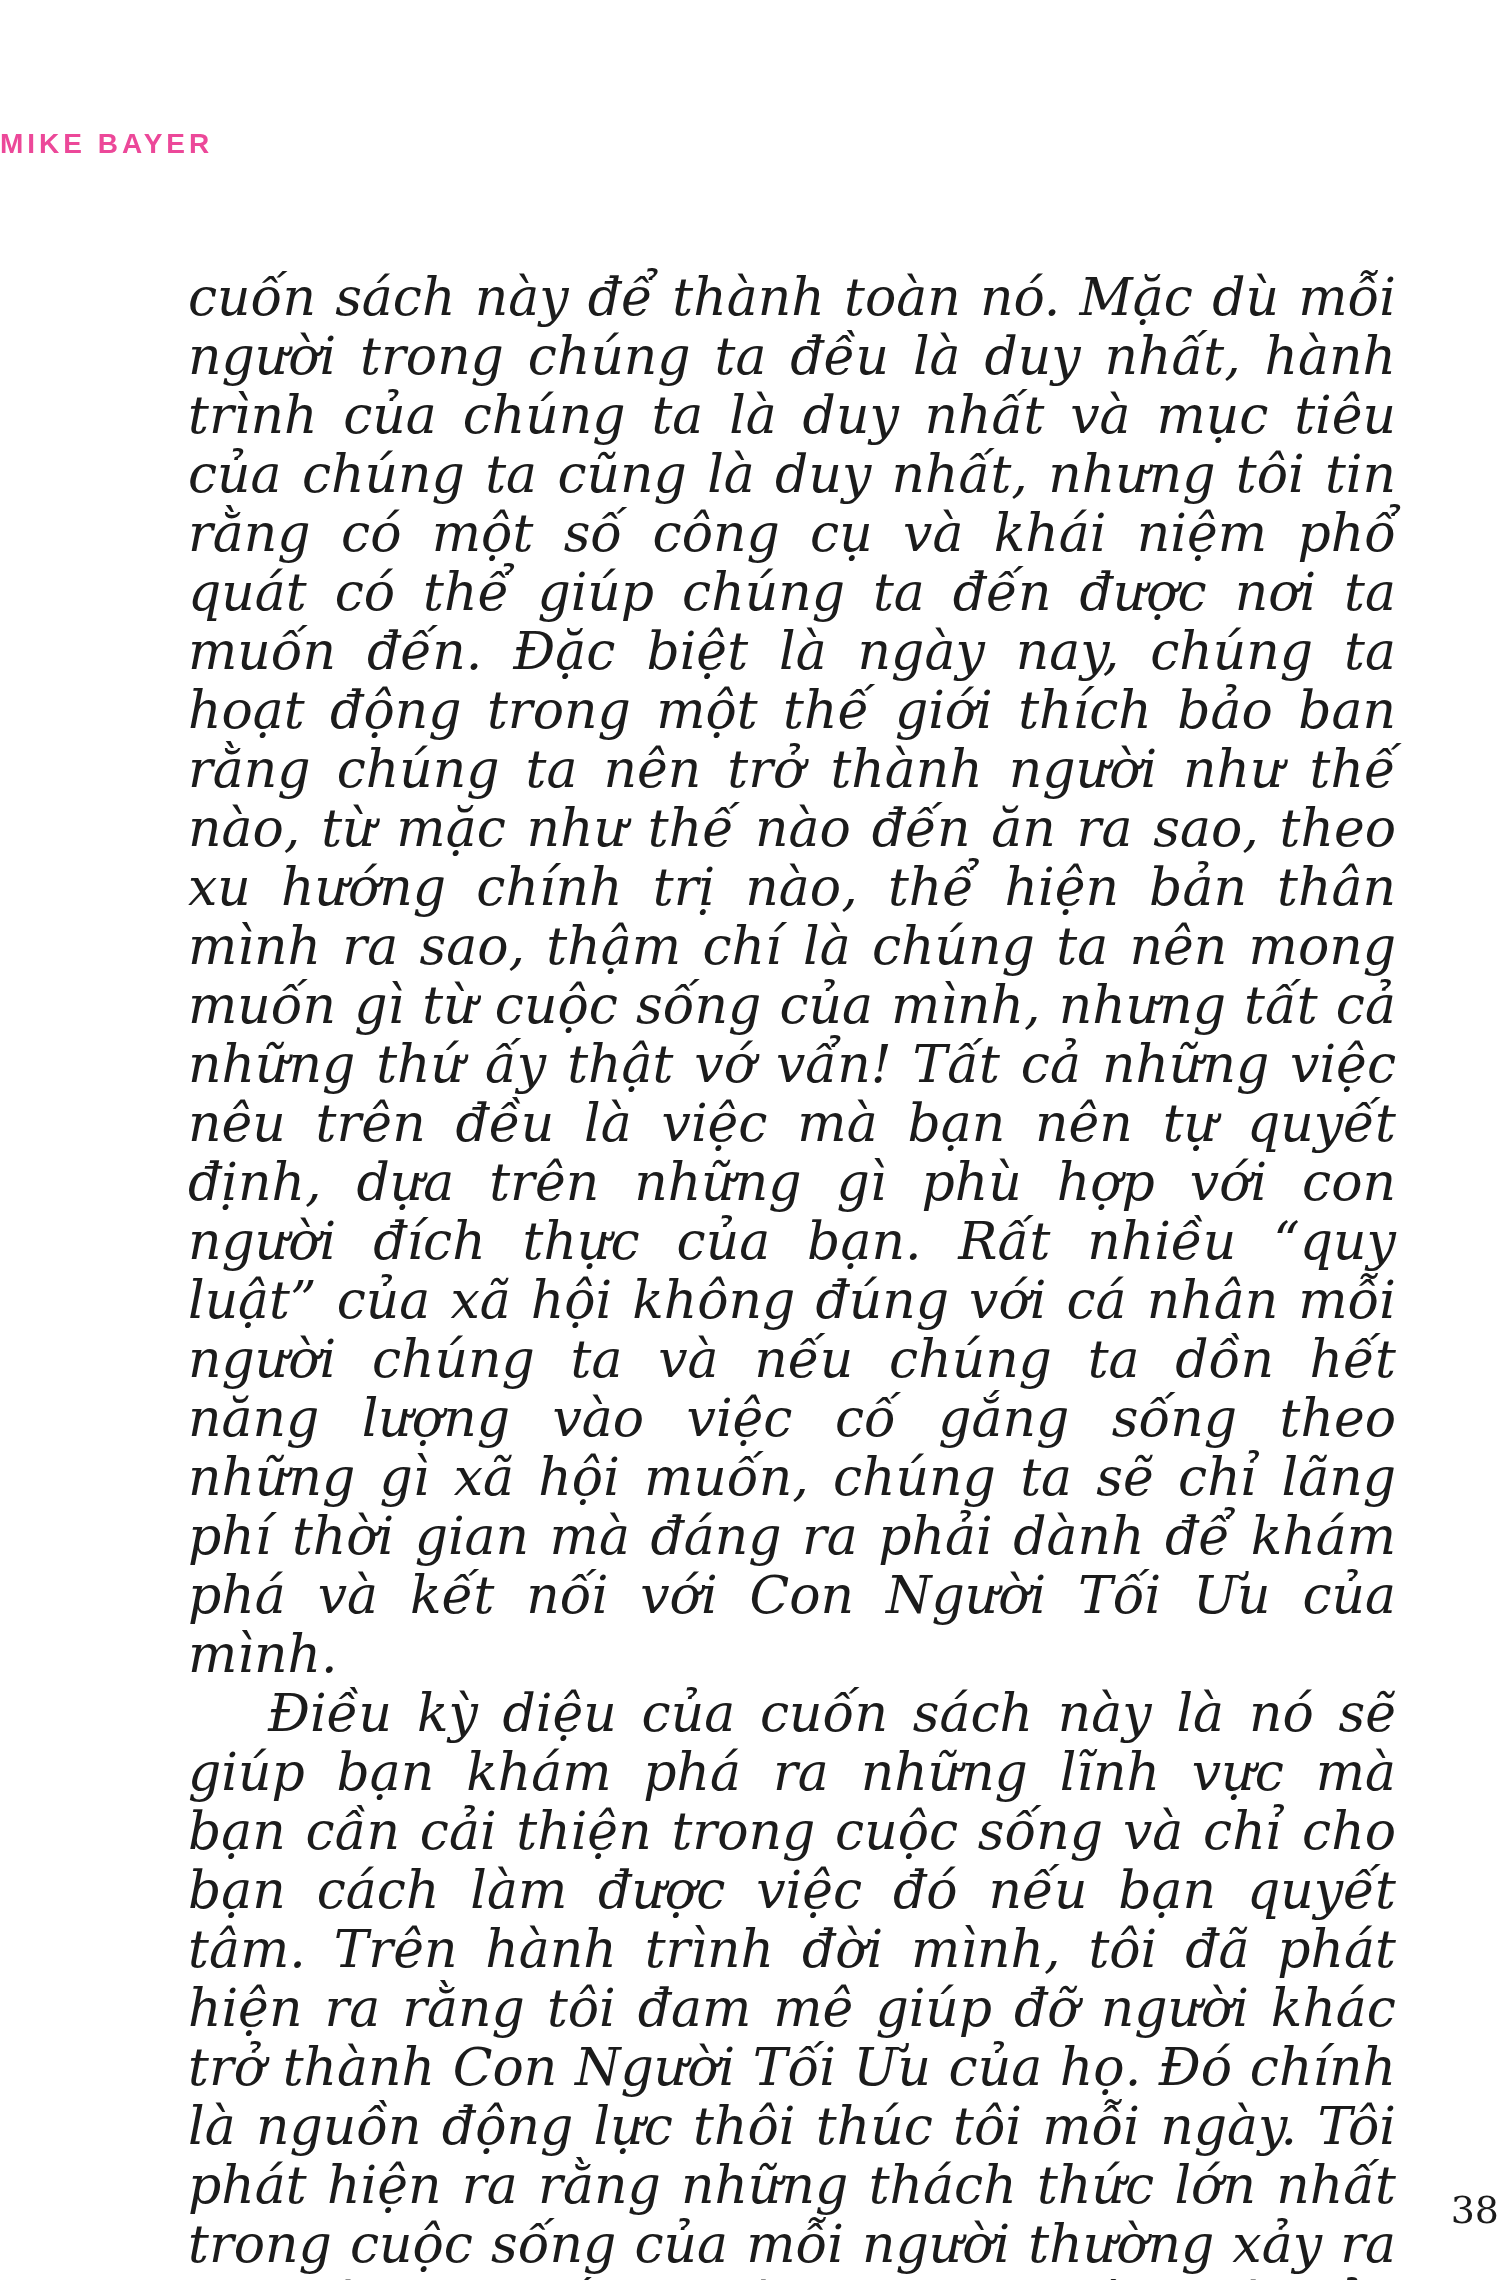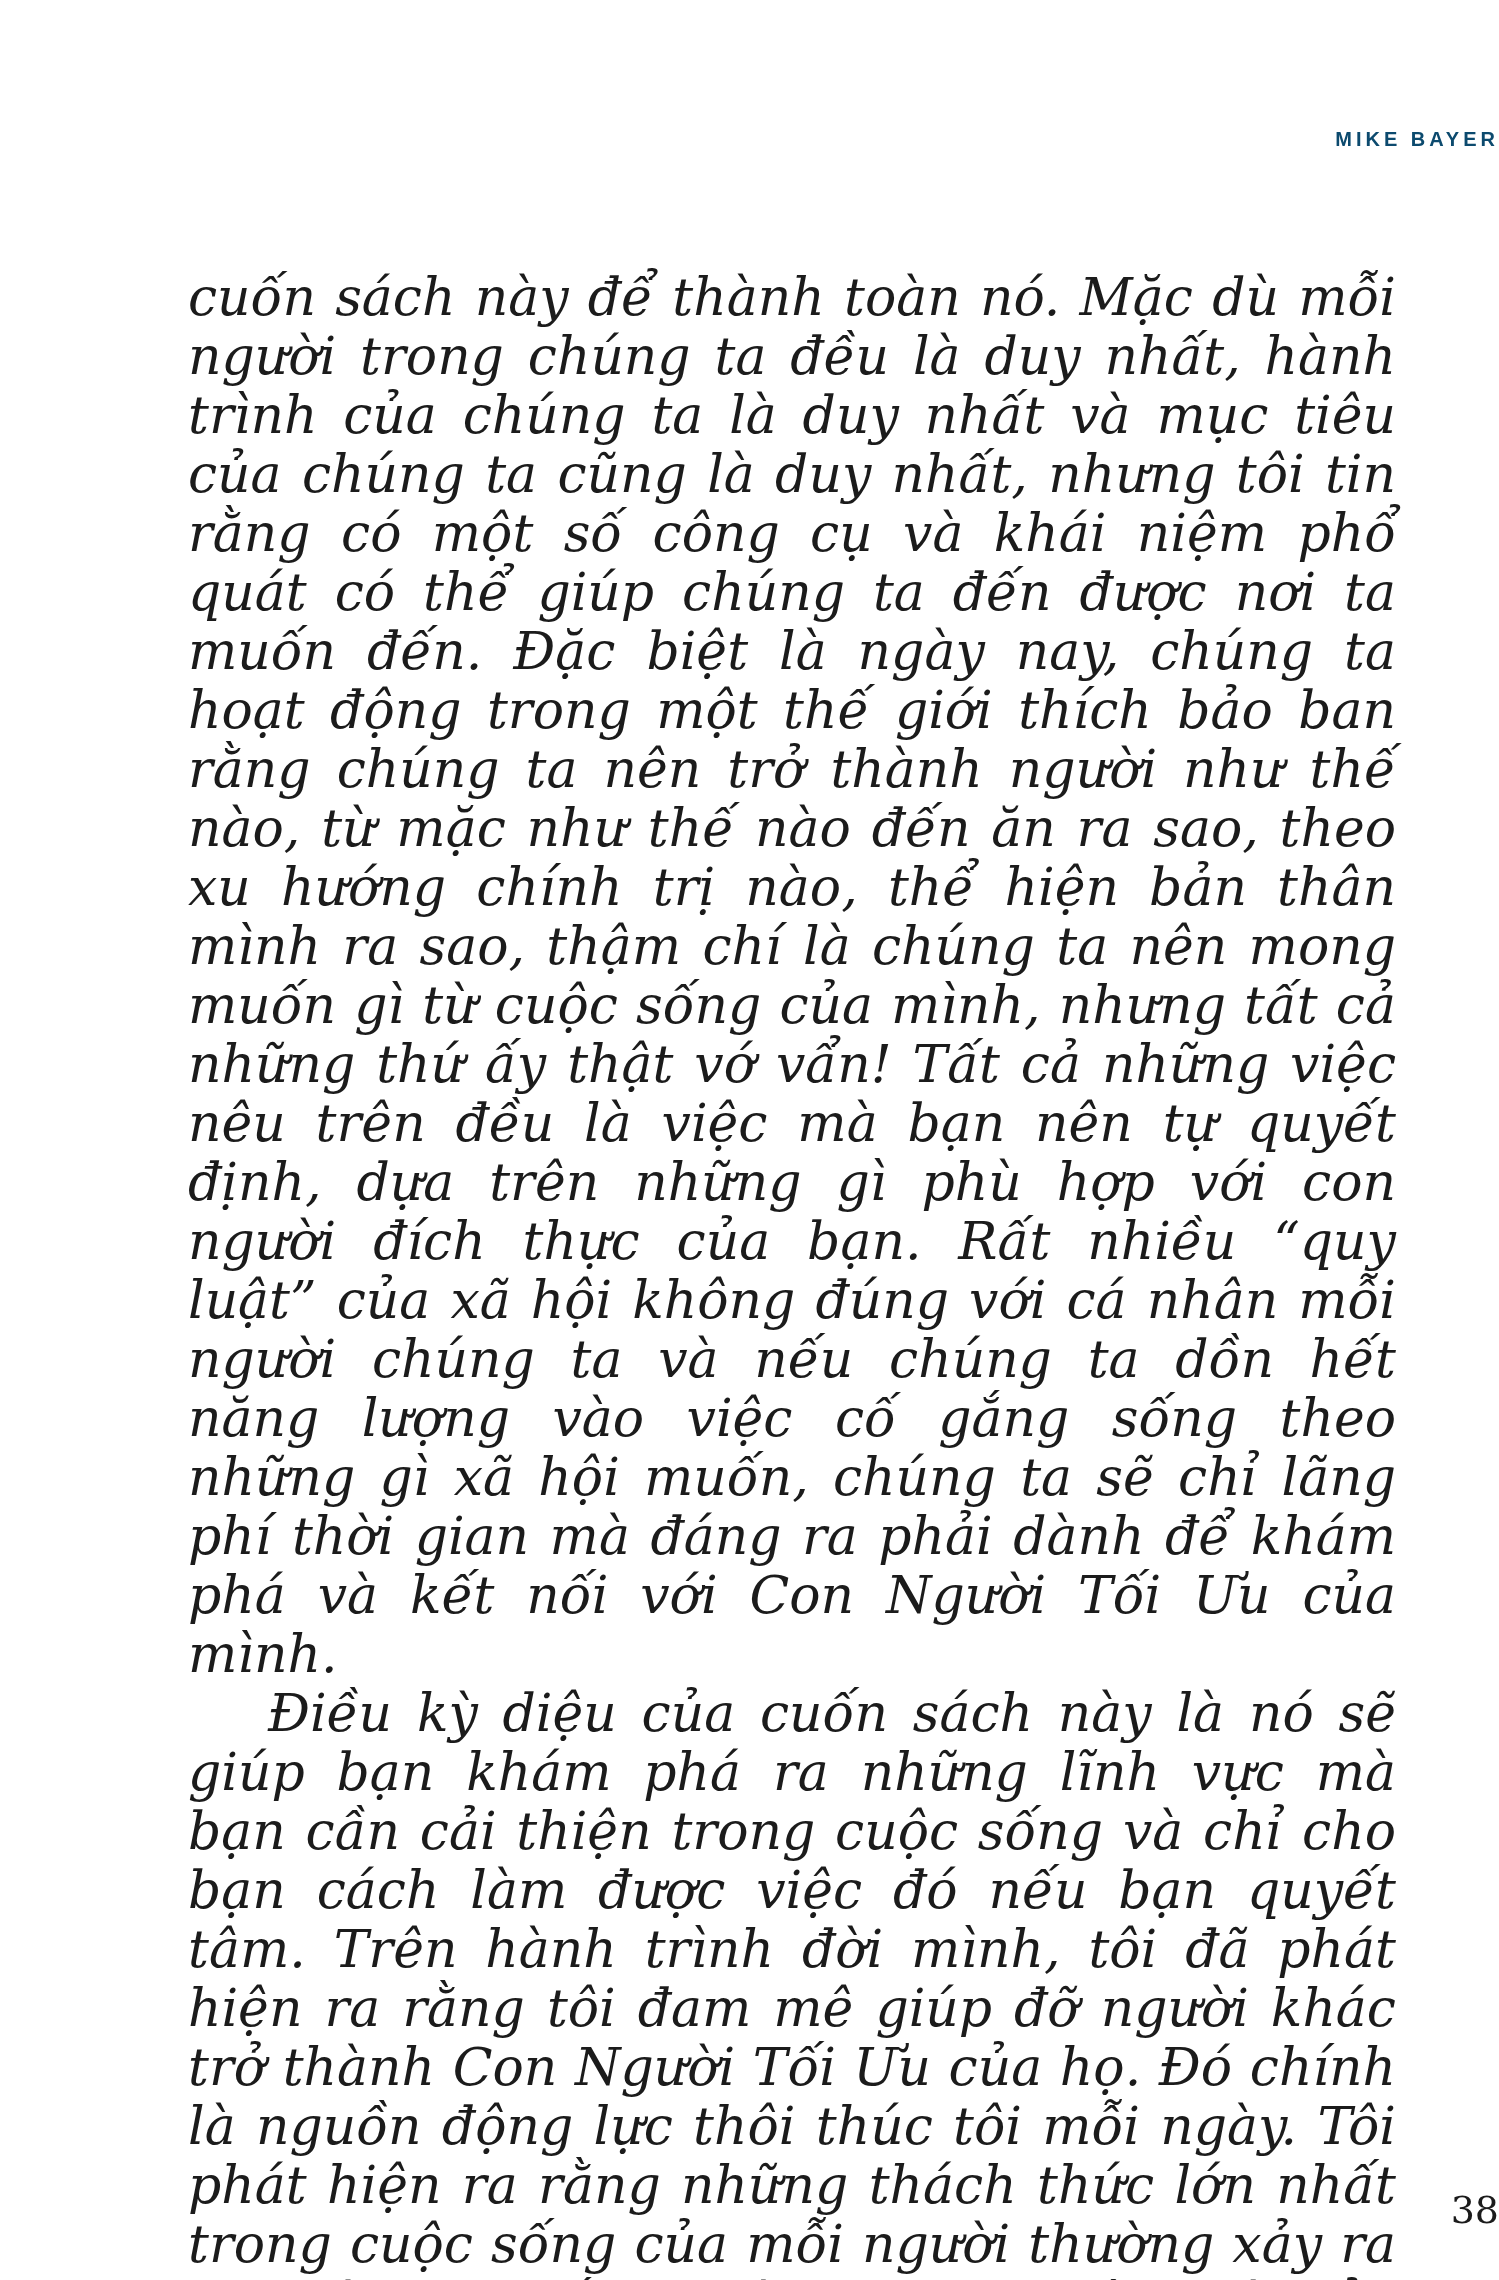--- a/index.html
+++ b/index.html
@@ -15,26 +15,26 @@
     background: #ffffff;
     overflow: hidden;
     font-family: "DejaVu Serif", serif;
     color: #1b1b1b;
   }
   .running-header {
     position: absolute;
     top: 128px;
     left: 0;
     width: 100%;
-    text-align: right;
+    text-align: left;
     font-family: "Liberation Sans", sans-serif;
-    font-size: 20px;
+    font-size: 28px;
     font-weight: 600;
     letter-spacing: 4px;
-    color: #0c4a6e;
+    color: #ec4899;
   }
   .text-block {
     position: absolute;
     top: 268px;
     left: 188px;
     width: 1208px;
   }
   .text-block p {
     margin: 0;
     font-size: 52px;

